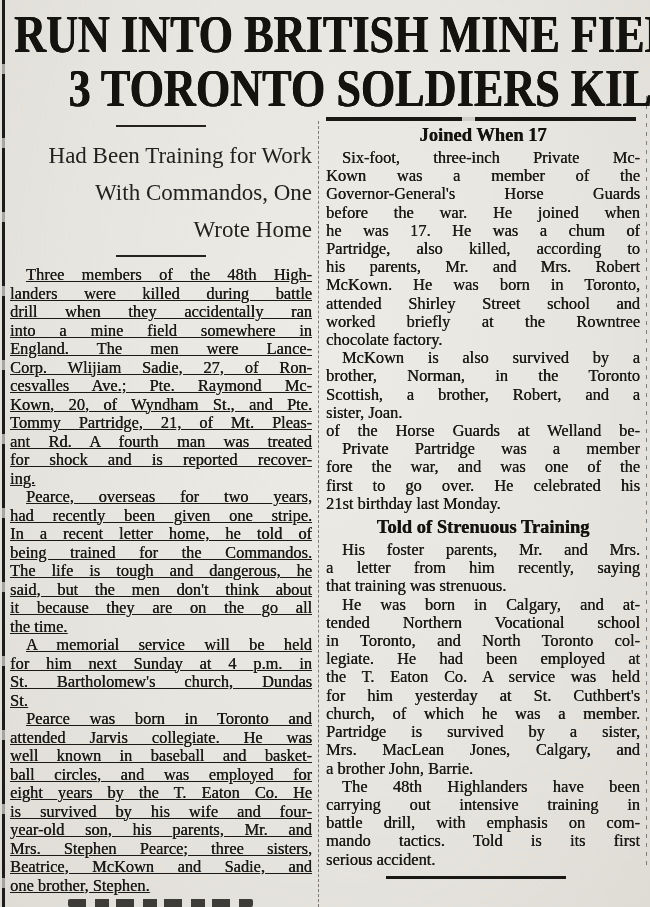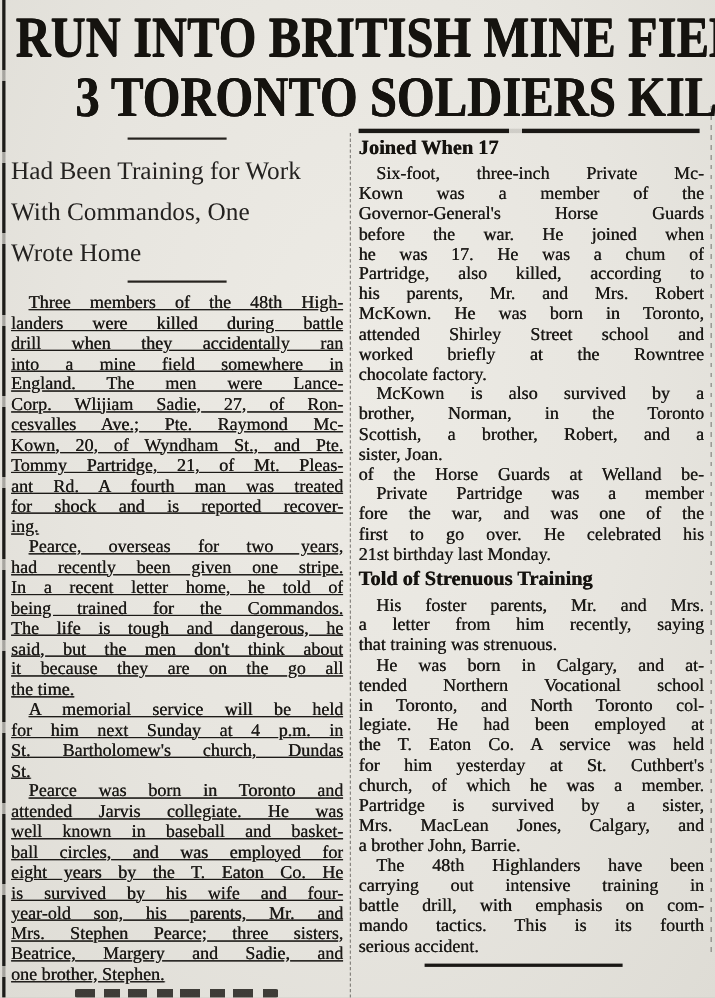--- a/index.html
+++ b/index.html
@@ -20,33 +20,33 @@
     text-shadow:.6px 0 0 currentColor, 0 .4px 0 currentColor; }
   .hl-line.second { padding-left:64px; }
 
   .columns { position:absolute; top:117px; left:10px; right:10px; bottom:0; display:flex; }
   .col-left { width:302px; position:relative; }
   .col-divider { border-left:1px dashed rgba(55,52,47,.6); margin:4px 5px 0 6px; }
   .col-right { flex:1; position:relative; padding-left:2px; }
 
   .rule-short { width:90px; height:2px; background:#26231f; margin:8px auto 6px; }
   .rule-short.below { margin:7px auto 4px; }
-  .subhead { text-align:left; font-size:23px; line-height:37px; color:#242220; padding-top:4px; }
+  .subhead { text-align:right; font-size:23px; line-height:37px; color:#242220; padding-top:4px; }
 
   .body-text { margin-top:9px; font-size:16.4px; }
   .col-left  .line { line-height:18.5px;text-decoration:underline; }
   .col-right .line { line-height:18.2px; }
   .line { text-align:justify; text-align-last:justify; overflow:hidden;
     text-shadow:.3px 0 0 currentColor; }
   .line.first { text-indent:16px; }
   .line.last  { text-align-last:left; }
 
   .top-rule { height:4px; margin:0 4px 3px 0;
     background:linear-gradient(90deg,#1a1815 0 44%, rgba(26,24,21,.12) 44% 48%, #1a1815 48% 100%); }
-  .rc-heading { font-weight:bold; font-size:18.5px; line-height:23px;
+  .rc-heading { text-align:center; font-weight:bold; font-size:18.5px; line-height:23px;
     margin:3px 0 2px; color:#15130f; text-shadow:.4px 0 0 currentColor; }
   .bottom-rule { width:180px; height:3px; background:#1a1815; margin:7px auto 0 60px; }
 
   .cutoff-fragment { position:absolute; left:58px; bottom:0; width:185px; height:8px; opacity:.8;
     background: repeating-linear-gradient(90deg,#15130f 0 18px, transparent 18px 27px, #15130f 27px 41px, transparent 41px 48px);
     border-radius:2px; }
 </style>
 </head>
 <body>
 
@@ -102,21 +102,21 @@
           </div>
           <div class="para">
             <div class="line first">Pearce was born in Toronto and</div>
             <div class="line">attended Jarvis collegiate.  He was</div>
             <div class="line">well known in baseball and basket-</div>
             <div class="line">ball circles, and was employed for</div>
             <div class="line">eight years by the T. Eaton Co. He</div>
             <div class="line">is survived by his wife and four-</div>
             <div class="line">year-old son, his parents, Mr. and</div>
             <div class="line">Mrs. Stephen Pearce; three sisters,</div>
-            <div class="line">Beatrice, Margery and Sadie, and</div>
+            <div class="line">Beatrice, McKown and Sadie, and</div>
             <div class="line last">one brother, Stephen.</div>
           </div>
         </div>
       <div class="cutoff-fragment"></div>
     </div>
 
     <div class="col-divider"></div>
 
     <div class="col-right">
       <div class="top-rule"></div>
@@ -170,21 +170,21 @@
               <div class="line">for him yesterday at St. Cuthbert's</div>
               <div class="line">church, of which he was a member.</div>
               <div class="line">Partridge is survived by a sister,</div>
               <div class="line">Mrs. MacLean Jones, Calgary, and</div>
               <div class="line last">a brother John, Barrie.</div>
             </div>
             <div class="para">
               <div class="line first">The 48th Highlanders have been</div>
               <div class="line">carrying out intensive training in</div>
               <div class="line">battle drill, with emphasis on com-</div>
-              <div class="line">mando tactics.  This is its fourth</div>
+              <div class="line">mando tactics.  Told is its first</div>
               <div class="line last">serious accident.</div>
             </div>
           </div>
       </div>
 
       <div class="bottom-rule"></div>
     </div>
 
   </div>
 </div>

